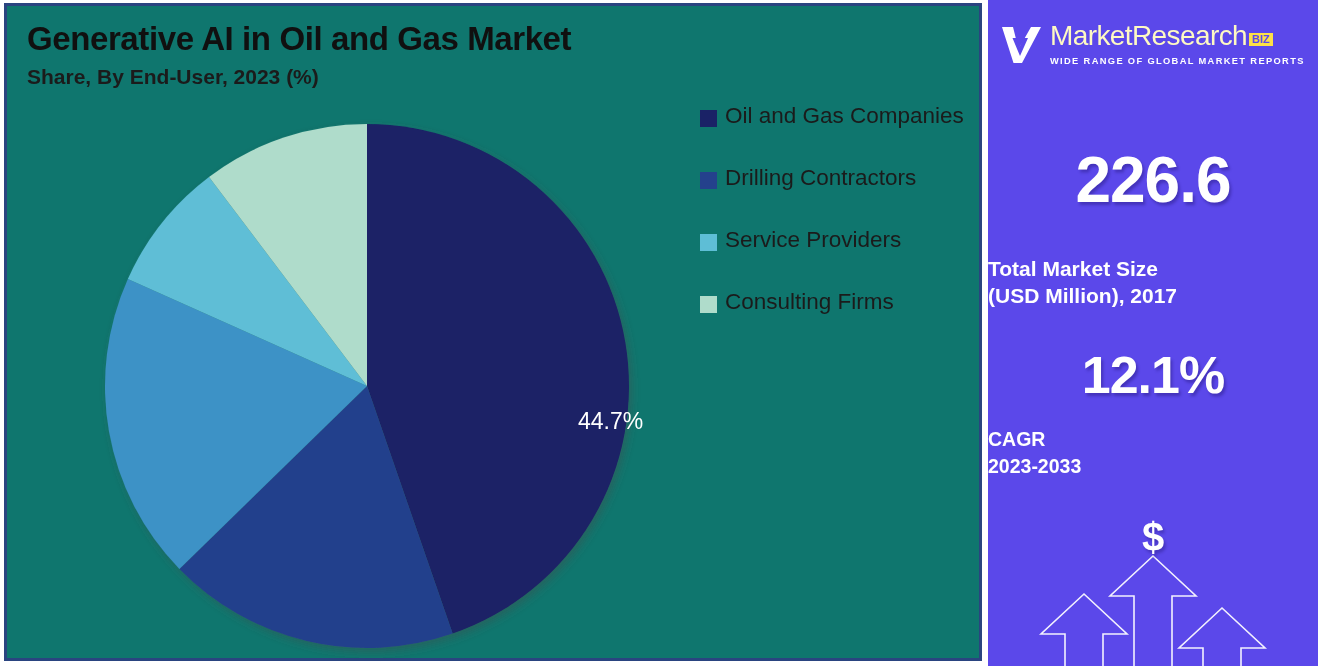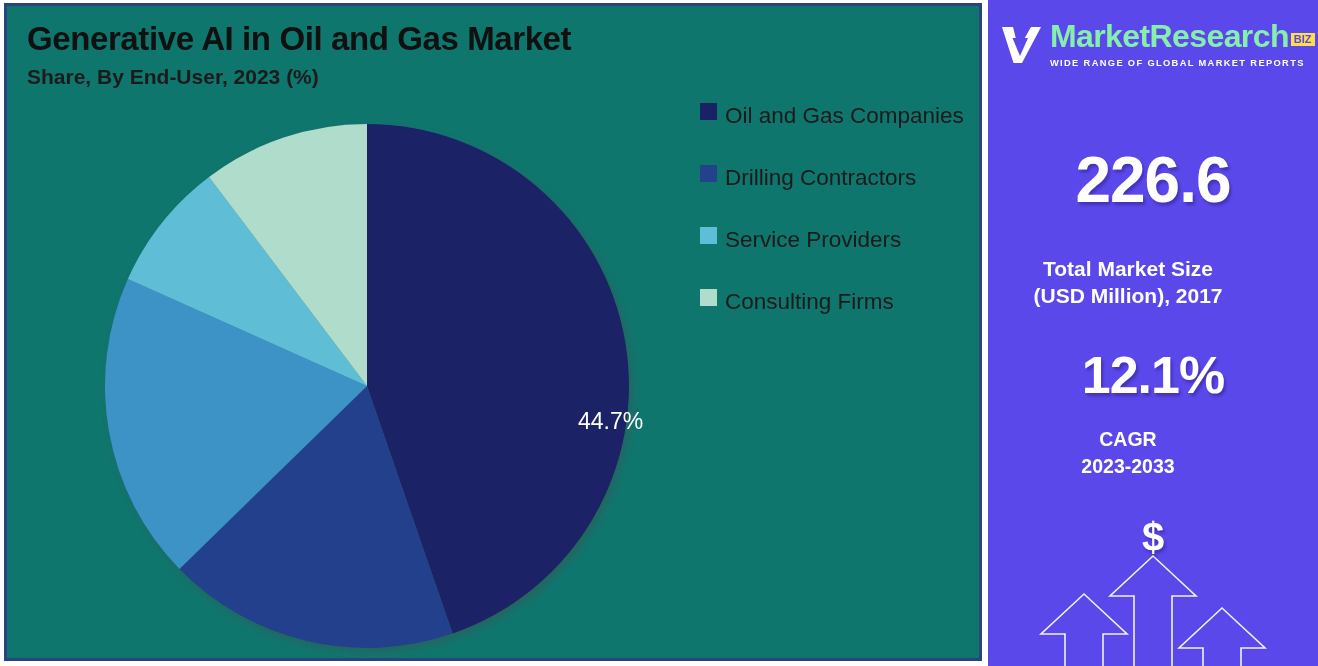--- a/index.html
+++ b/index.html
@@ -72,21 +72,21 @@
   
   .legend {
     position: absolute;
     left: 693px;
     top: 92px;
     width: 280px;
   }
   .legend-item {
     position: relative;
     display: flex;
-    align-items: flex-start;
+    align-items: center;
     margin-bottom: 26px;
   }
   .legend-swatch {
     flex: 0 0 auto;
     width: 17px;
     height: 17px;
     margin-top: 5px;
     margin-right: 8px;
   }
   .legend-text {
@@ -123,23 +123,23 @@
     height: 46px;
     margin-right: 6px;
   }
   .logo-textblock { flex: 1 1 auto; }
   .logo-main {
     display: flex;
     align-items: center;
     line-height: 1;
   }
   .logo-word {
-    font-size: 32px;
-    font-weight: bold;
-    color: #86efac;
+    font-size: 28px;
+    font-weight: normal;
+    color: #fef9c3;
     letter-spacing: -0.6px;
   }
   .logo-biz {
     margin-left: 2px;
     margin-top: 6px;
     background: #fde047;
     color: #5b48ea;
     font-size: 11px;
     font-weight: bold;
     padding: 1px 3px;
@@ -162,21 +162,21 @@
     text-align: center;
     font-weight: bold;
     color: #ffffff;
     text-shadow: 2px 3px 3px rgba(20,10,90,0.33);
   }
   .stat-value-1 { top: 143px; font-size: 64px; letter-spacing: -1px; }
   .stat-value-2 { top: 345px; font-size: 52px; letter-spacing: -1px; }
   .stat-caption {
     position: absolute;
     width: 280px;
-    text-align: center;
+    text-align: left;
     font-weight: bold;
     color: #ffffff;
     font-size: 21px;
     line-height: 27px;
   }
   .stat-caption-1 { top: 255px; }
   .stat-caption-2 { top: 426px; font-size: 19.5px; line-height: 27px; }
 
   
   .arrows {

